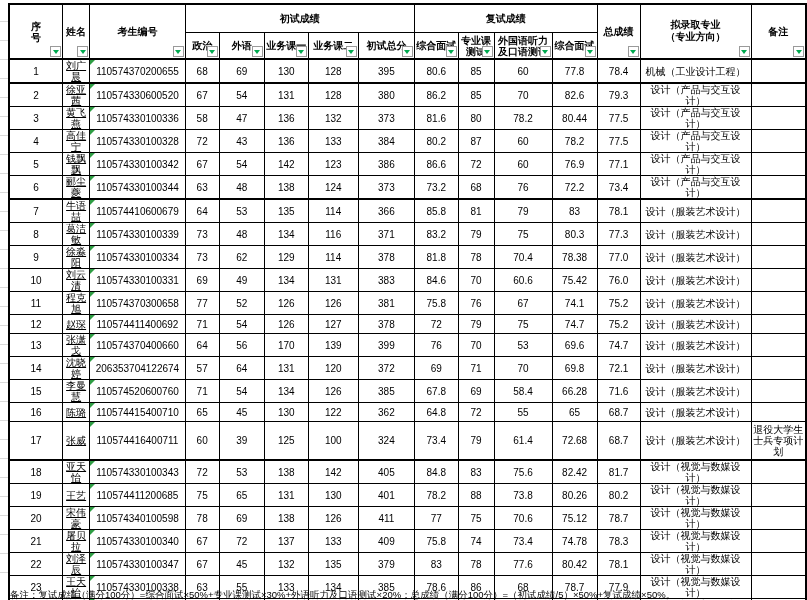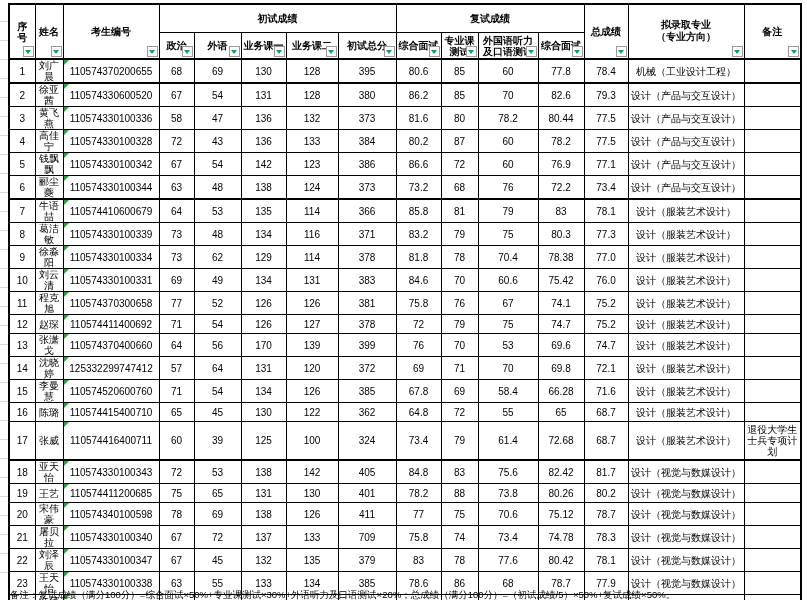--- a/index.html
+++ b/index.html
@@ -11,22 +11,22 @@
     border:2px solid #000;}
   #sheet-table th,#sheet-table td{border:1px solid #000;padding:0 1px;text-align:center;
     vertical-align:middle;overflow:hidden;position:relative;line-height:1.1;}
   #sheet-table th{font-weight:bold;font-size:10px;background:#fff;}
   #sheet-table thead tr.h1 th{height:27px;}
   #sheet-table thead tr.h2 th{height:25px;}
   #sheet-table thead{border-bottom:2px solid #000;}
   #sheet-table td{font-size:10px;height:18px;}
   #sheet-table tr.tall td{height:37px;}
   #sheet-table tr.group-end td{border-bottom:2px solid #000;}
-  .th-no{word-break:break-all;padding:0 5px !important;}
-  td.cell-name{font-size:9.5px;}
+  .th-no{word-break:break-all;padding:0 21px !important;}
+  td.cell-name{font-size:9.5px;text-decoration:underline;}
   td.idcell{font-size:9.5px;letter-spacing:0;}
   td.idcell::before{content:'';position:absolute;left:0;top:0;width:0;height:0;
     border-top:5px solid #2f9e44;border-right:5px solid transparent;}
   td.major{font-size:9.5px;}
   td.remark{font-size:9px;line-height:1.15;margin-left:36px;}
   .fbtn{position:absolute;right:1px;bottom:1px;width:11px;height:11px;background:#fff;
     border:1px solid #9a9a9a;box-sizing:border-box;display:flex;align-items:center;justify-content:center;}
   .fbtn .tri{width:0;height:0;border-left:3px solid transparent;border-right:3px solid transparent;
     border-top:4px solid #00a94f;}
   .two-line{display:block;line-height:1.15;font-family:Liberation Mono, monospace;}
@@ -330,21 +330,21 @@
         <td>70</td>
         <td>53</td>
         <td>69.6</td>
         <td>74.7</td>
         <td class="major">设计（服装艺术设计）</td>
         <td class="remark"></td>
       </tr>
       <tr>
         <td>14</td>
         <td class="cell-name">沈晓婷</td>
-        <td class="idcell">125332299747412</td>
+        <td class="idcell">206353704122674</td>
         <td>57</td>
         <td>64</td>
         <td>131</td>
         <td>120</td>
         <td>372</td>
         <td>69</td>
         <td>71</td>
         <td>70</td>
         <td>69.8</td>
         <td>72.1</td>
@@ -454,21 +454,21 @@
         <td class="remark"></td>
       </tr>
       <tr>
         <td>21</td>
         <td class="cell-name">屠贝拉</td>
         <td class="idcell">110574330100340</td>
         <td>67</td>
         <td>72</td>
         <td>137</td>
         <td>133</td>
-        <td>709</td>
+        <td>409</td>
         <td>75.8</td>
         <td>74</td>
         <td>73.4</td>
         <td>74.78</td>
         <td>78.3</td>
         <td class="major">设计（视觉与数媒设计）</td>
         <td class="remark"></td>
       </tr>
       <tr>
         <td>22</td>

